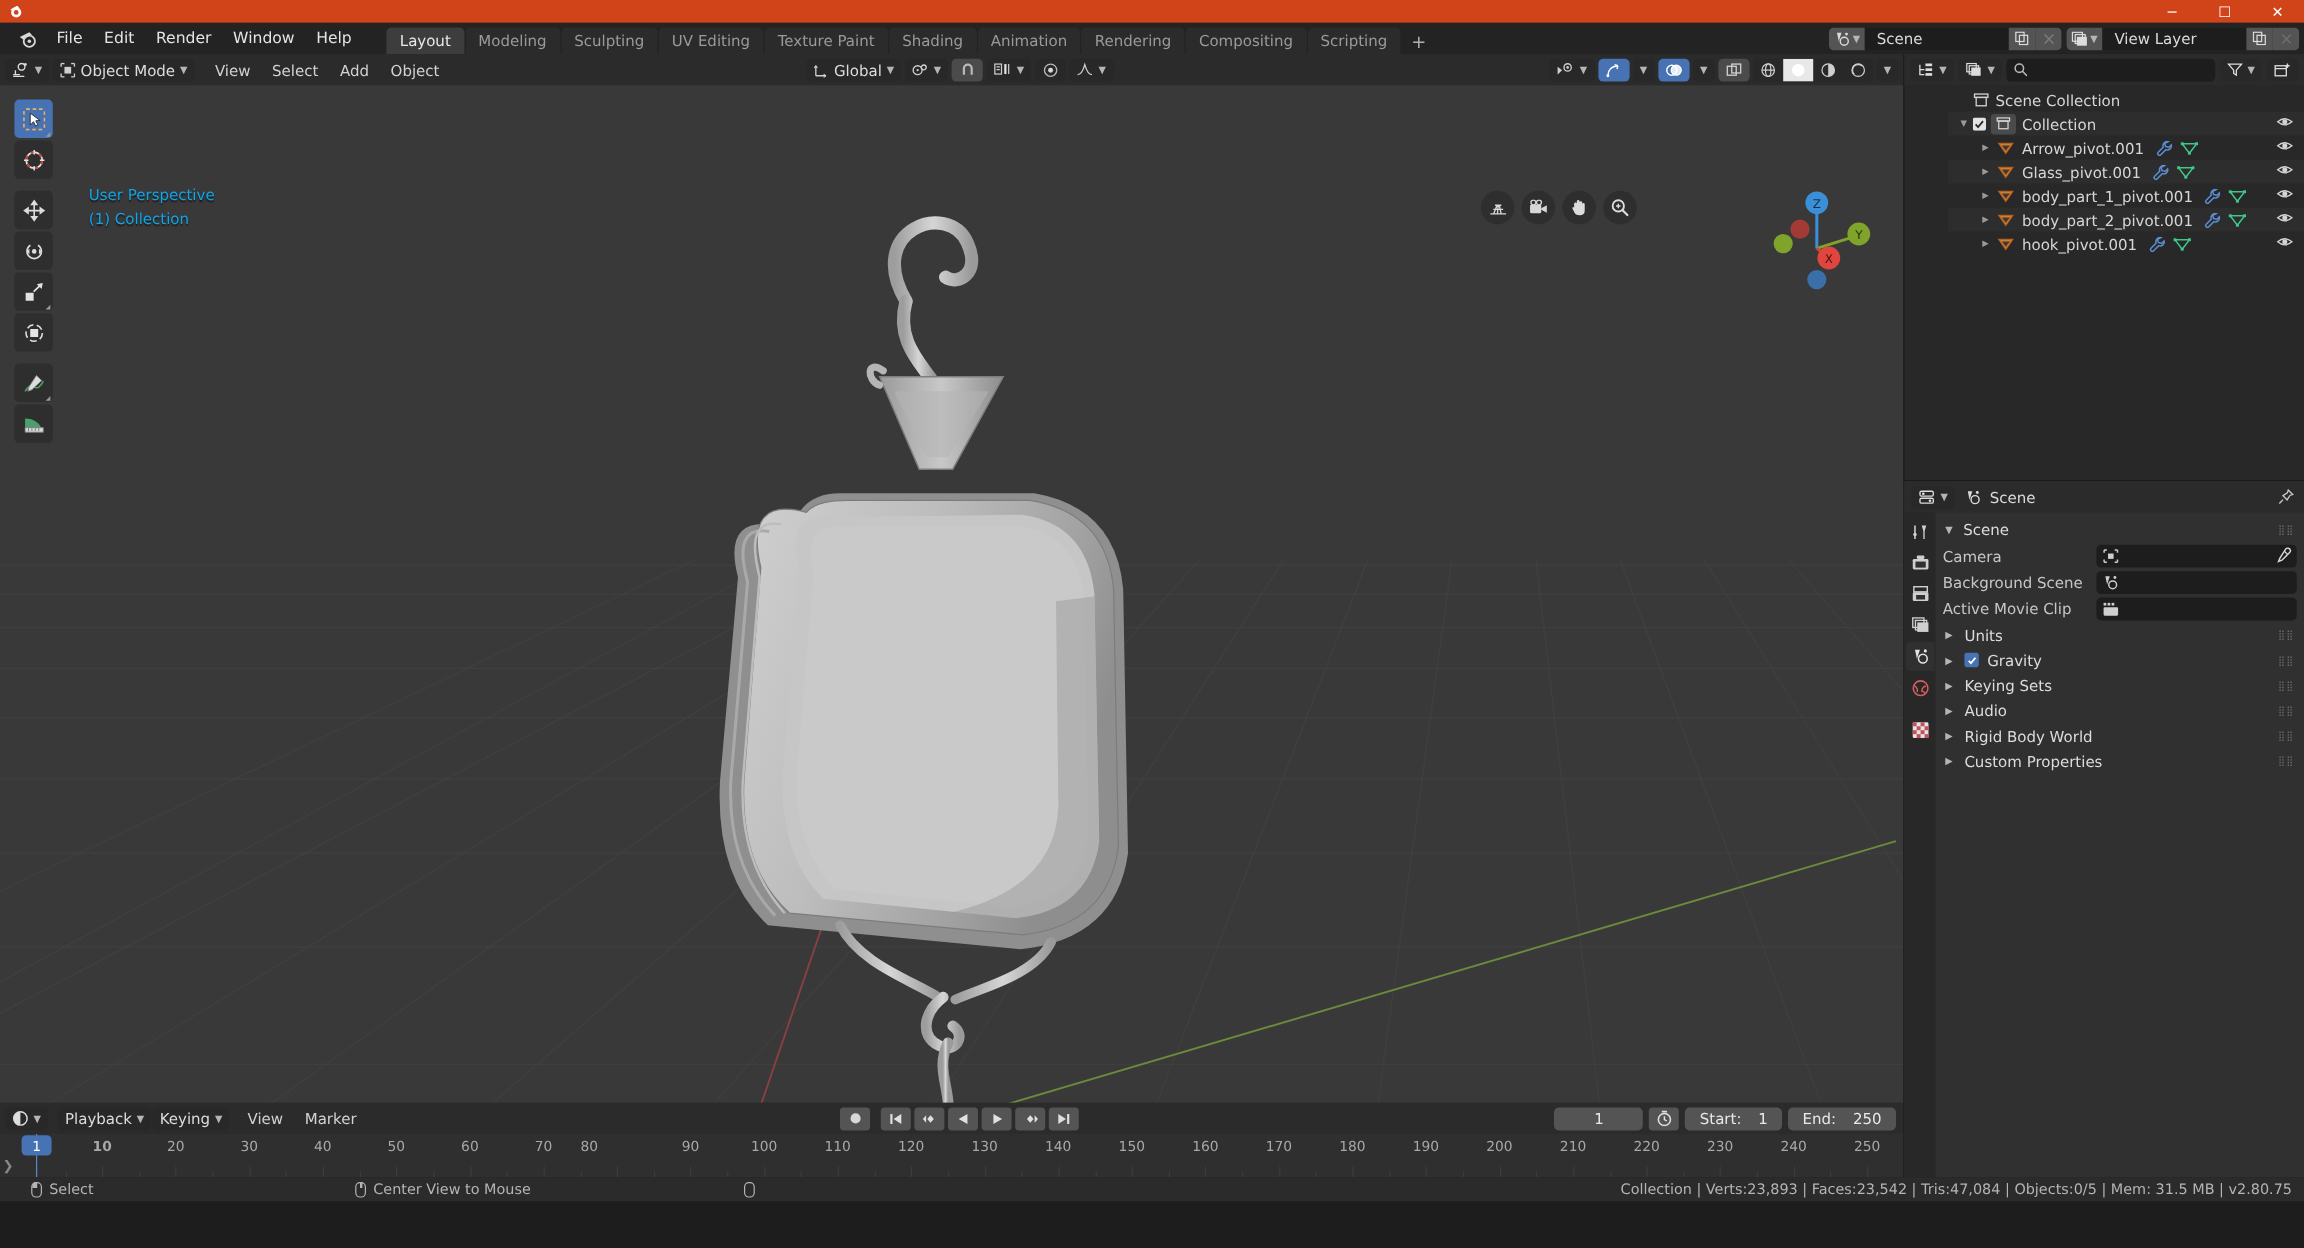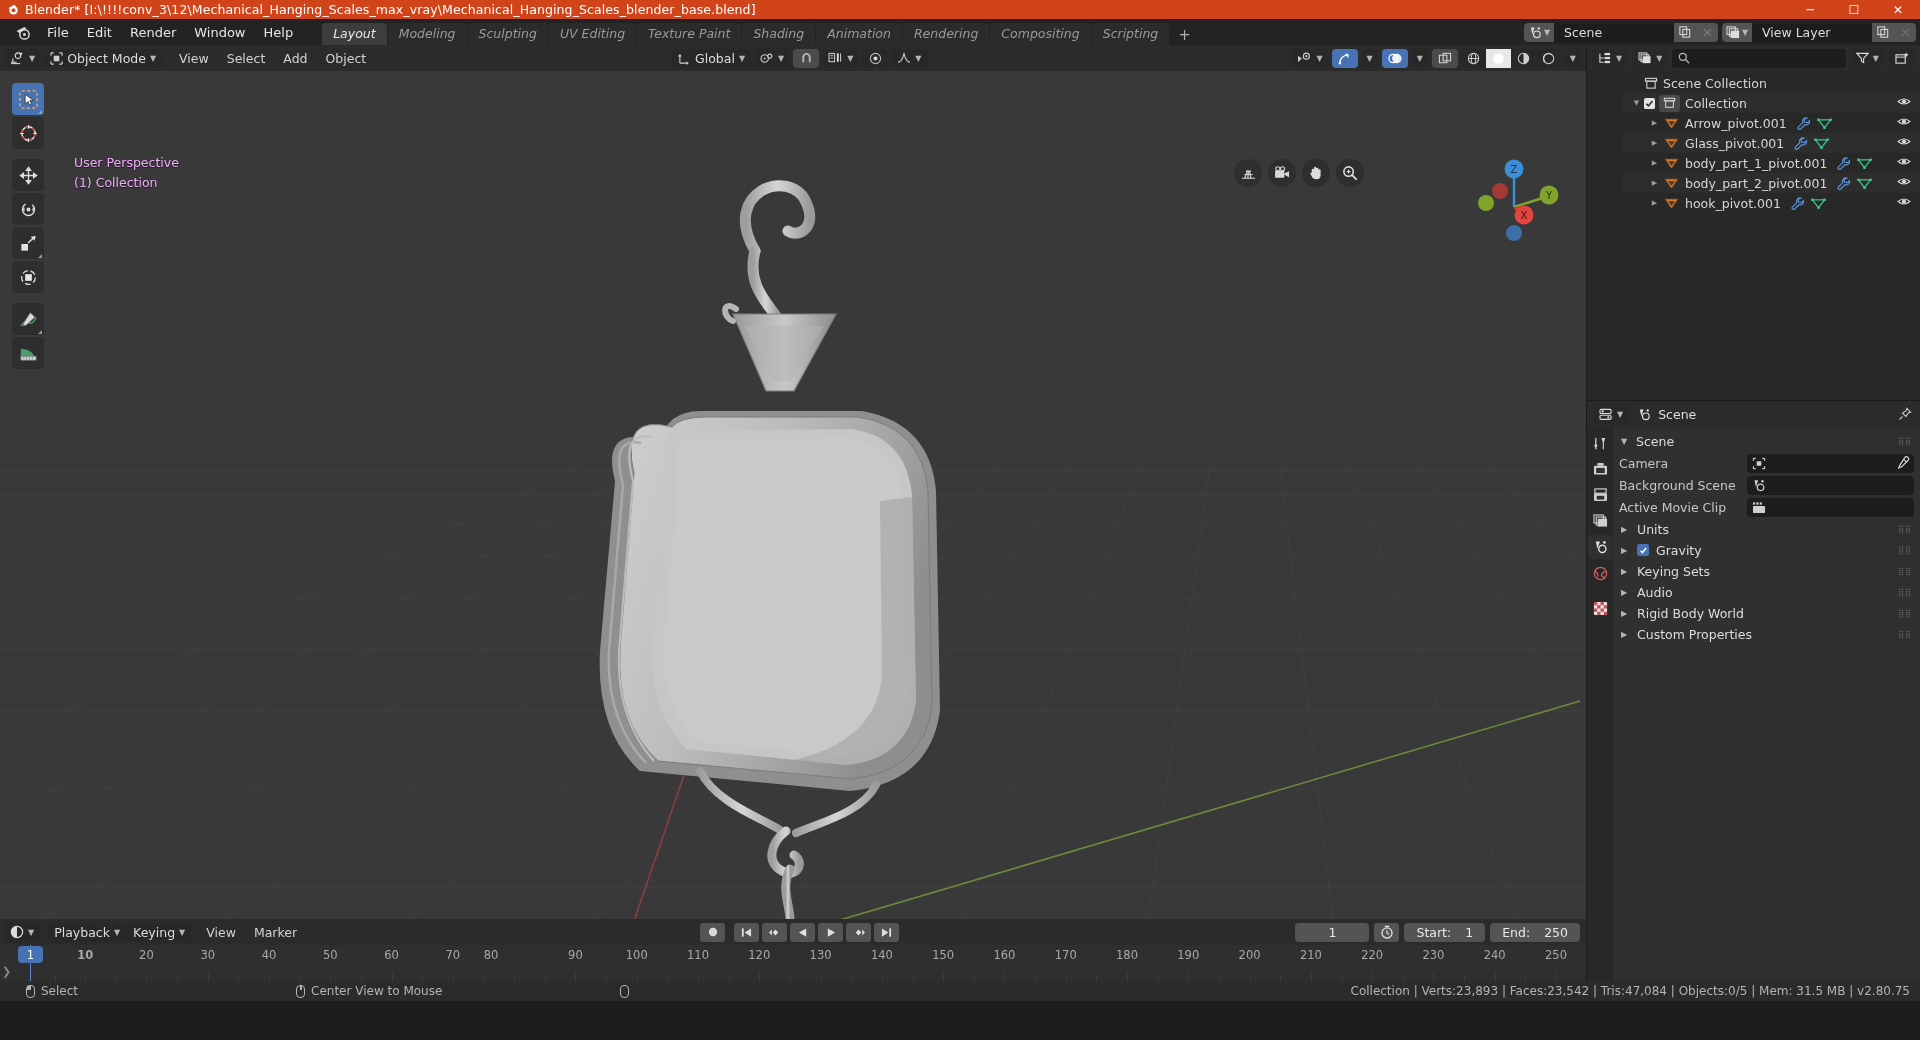--- a/index.html
+++ b/index.html
@@ -16,21 +16,21 @@
   .winbtns { position:absolute; right:0; top:0; height:19px; display:flex; }
   .winbtn { width:44px; height:19px; display:flex; align-items:center; justify-content:center;
      color:#fff; font-size:12px; }
 
   
   #topbar { height:26px; background:#232323; display:flex; align-items:center;
      padding:0 4px; gap:0px; position:relative; }
   .blender-logo { width:22px; height:20px; display:flex; align-items:center; justify-content:center;
      margin:0 4px 0 8px; }
   .menu-item { padding:3px 9px; font-size:13px; color:#e5e5e5; border-radius:3px; }
-  .ws-tabs { display:flex; align-items:flex-end; height:26px; margin-left:20px; gap:1px;font-style:italic; }
+  .ws-tabs { display:flex; align-items:flex-end; height:26px; margin-left:20px; gap:1px; }
   .ws-tab { padding:4px 11px 5px; font-size:12.5px; color:#9a9a9a; background:#2b2b2b;
      border-radius:4px 4px 0 0; height:22px; line-height:14px; }
   .ws-tab.active { background:#3d3d3d; color:#e8e8e8; }
   .ws-plus { padding:3px 8px; color:#b0b0b0; font-size:15px; line-height:13px; }
 
   .topbar-right { position:absolute; right:4px; top:0; height:26px; display:flex;
      align-items:center; gap:4px; }
   .idblock { display:flex; align-items:center; height:19px; background:#282828;
      border-radius:4px; overflow:hidden; }
   .idblock .idico { width:30px; height:19px; background:#545454; display:flex;
@@ -60,21 +60,21 @@
   .chev { font-size:8px; color:#b5b5b5; }
   .vp-hdr-center { position:absolute; left:672px; display:flex; align-items:center; gap:3px; }
   .vp-hdr-right { position:absolute; right:4px; display:flex; align-items:center; gap:3px; }
   .seg { display:flex; background:#282828; border-radius:4px; overflow:hidden; }
   .seg > div { width:25px; height:19px; display:flex; align-items:center; justify-content:center; }
   .seg > div.sel { background:#e8e8e8; }
 
   
   #viewport { flex:1; position:relative; overflow:hidden; background:#393939; }
   #vp-canvas { position:absolute; inset:0; }
-  .vp-text { position:absolute; left:74px; font-size:12.5px; color:#f0abfc;
+  .vp-text { position:absolute; left:74px; font-size:12.5px; color:#0ea5e9;
      text-shadow:0 1px 1px rgba(0,0,0,.55); }
   
   #vp-toolbar { position:absolute; left:12px; top:12px; width:32px;
      display:flex; flex-direction:column; gap:2px; }
   .tool { width:32px; height:32px; background:#2e2e2e; border-radius:4px;
      display:flex; align-items:center; justify-content:center; position:relative; }
   .tool.active { background:#4772b3; }
   .tool .corner { position:absolute; right:2px; bottom:1px; width:0; height:0;
      border-left:4px solid transparent; border-bottom:4px solid #9a9a9a; }
   .tool-gap { height:6px; }
@@ -166,21 +166,20 @@
 <body>
 
 <div id="titlebar">
   <span class="tb-ico">
     <svg width="13" height="13" viewBox="0 0 16 16">
         <circle cx="8" cy="9" r="5.2" fill="#fff"></circle>
         <circle cx="8" cy="9" r="2.4" fill="#d14419"></circle>
         <path d="M2 6 L9 2.2 L11 4 L4.5 7.6Z" fill="#fff"></path>
       </svg>
   </span>
-  <span class="tb-title">Blender* [I:\!!!!conv_3\12\Mechanical_Hanging_Scales_max_vray\Mechanical_Hanging_Scales_blender_base.blend]</span>
   <div class="winbtns">
     <div class="winbtn">─</div>
     <div class="winbtn">☐</div>
     <div class="winbtn close">✕</div>
   </div>
 </div>
 
 <div id="topbar">
   <span class="blender-logo">
     <svg width="17" height="15" viewBox="0 0 18 16">

